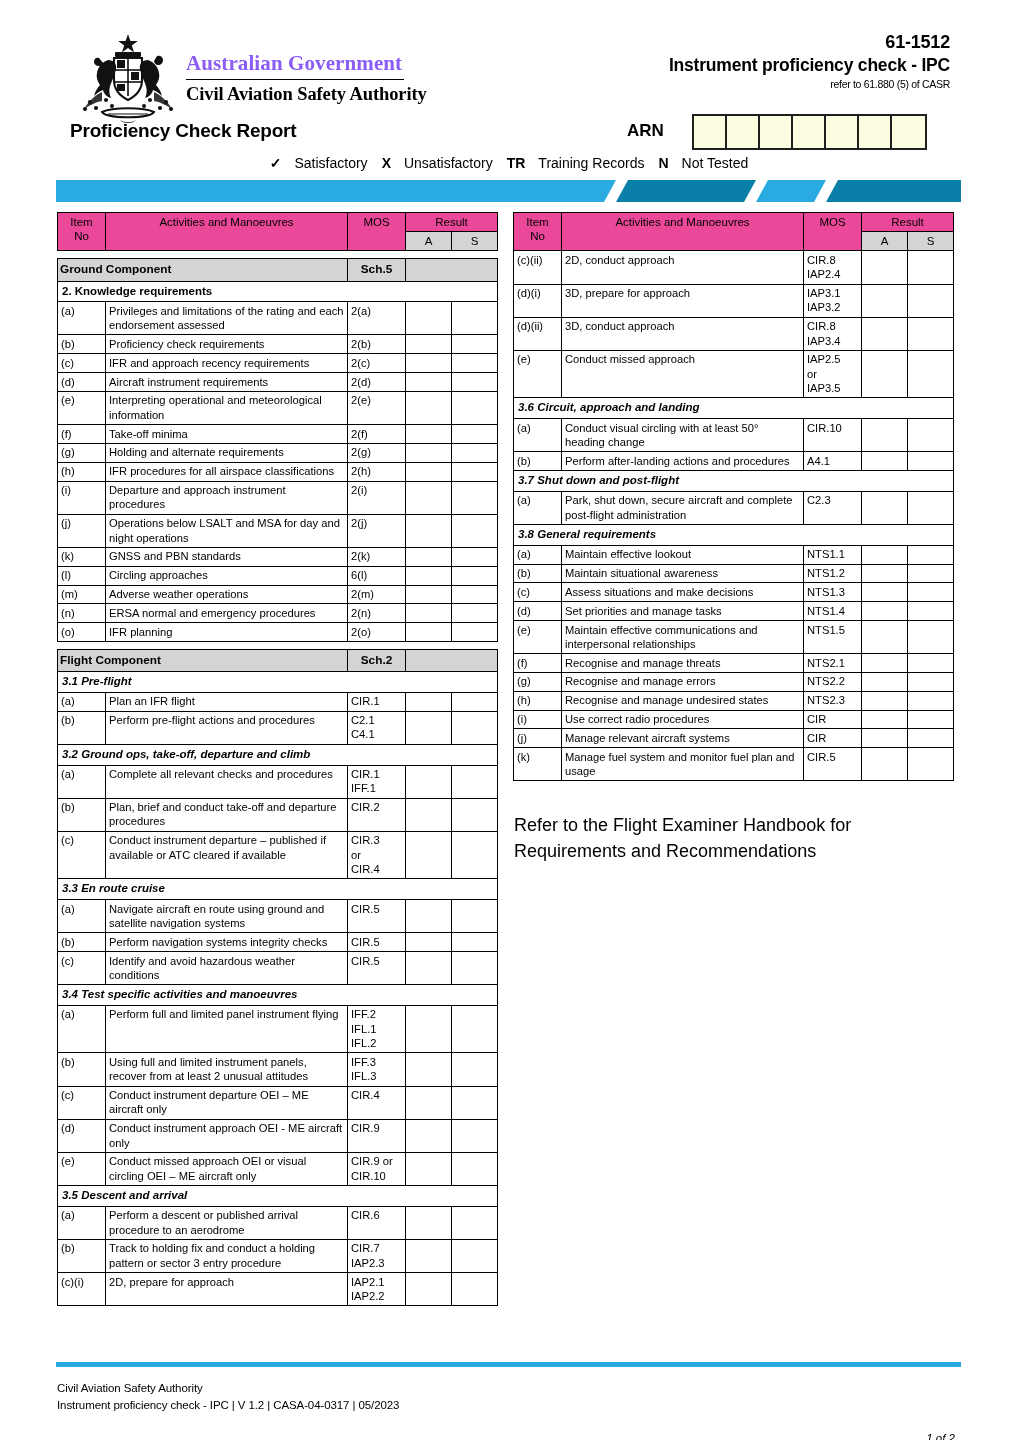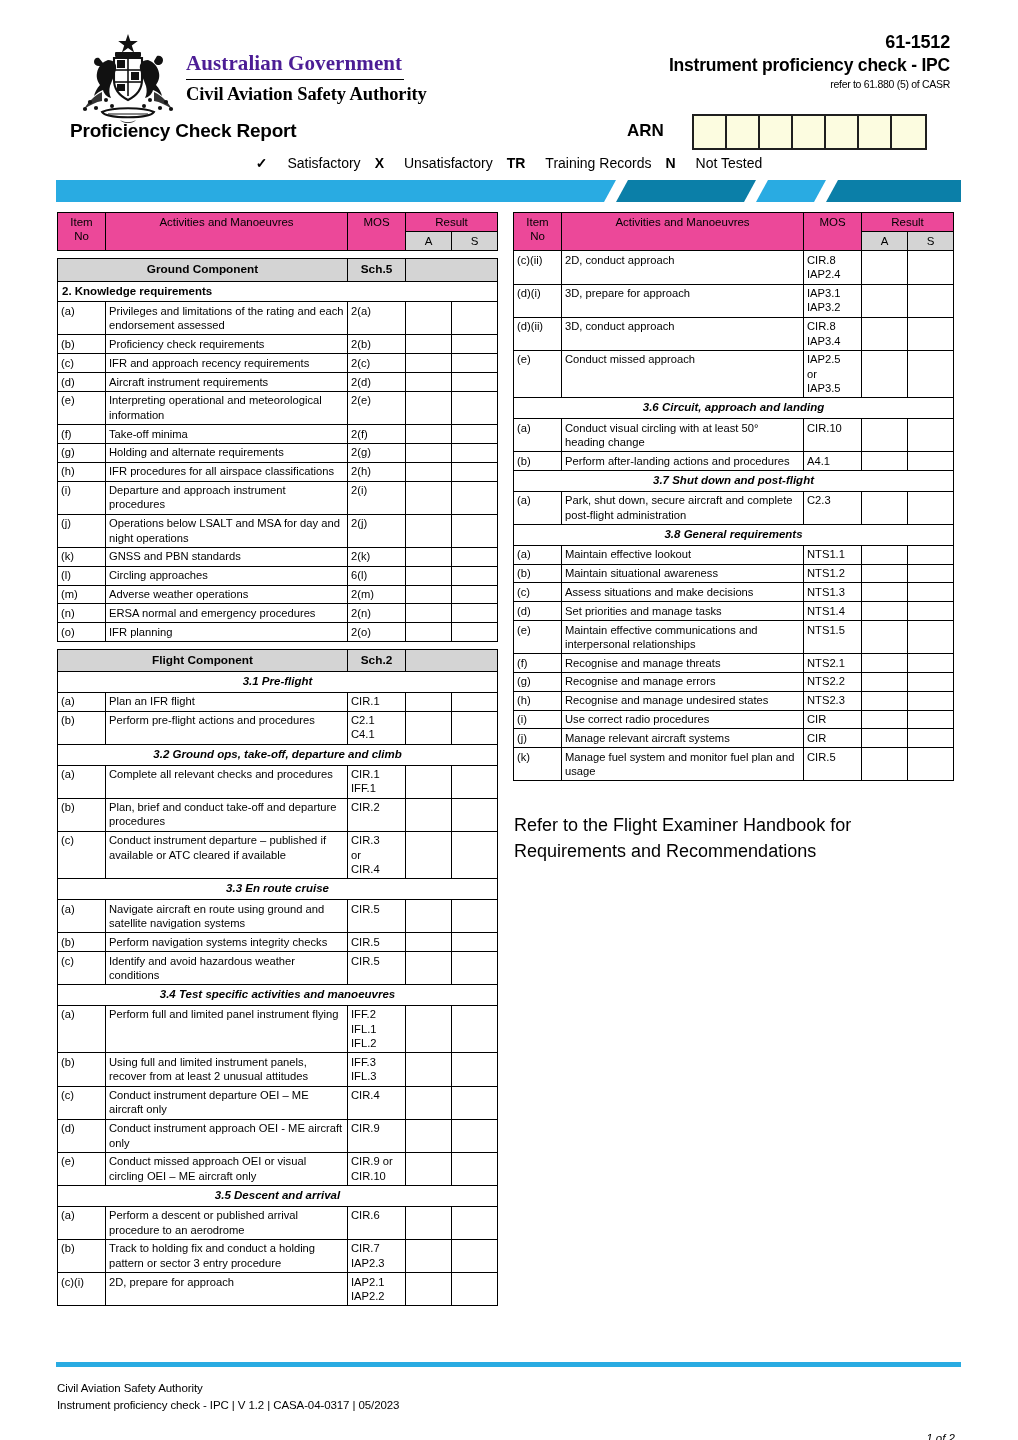--- a/index.html
+++ b/index.html
@@ -44,21 +44,21 @@
     left: 186px;
     top: 52px;
     width: 300px;
   }
   .govt-line1 {
     font-family: "Liberation Serif", serif;
     font-size: 21px;
     font-weight: bold;
     letter-spacing: 0.1px;
     line-height: 1.12;
-    color: #4c1d95;
+    color: #8b5cf6;
   }
   .govt-rule {
     width: 218px;
     height: 1.5px;
     background: #000;
     margin: 3px 0 4px 0;
   }
   .govt-line2 {
     font-family: "Liberation Serif", serif;
     font-size: 18.5px;
@@ -135,21 +135,21 @@
     top: 155px;
     width: 1018px;
     text-align: center;
     font-size: 14px;
   }
   .legend span.sym {
     font-weight: bold;
     margin-left: 14px;
   }
   .legend span.txt {
-    margin-left: 20px;
+    margin-left: 13px;
   }
   .legend span.first { margin-left: 0; }
 
   
   .banner {
     position: absolute;
     left: 56px;
     top: 180px;
     width: 905px;
     height: 22px;
@@ -200,21 +200,20 @@
   col.c-act    { width: 242px; }
   col.c-mos    { width: 58px; }
   col.c-a      { width: 46px; }
   col.c-s      { width: 46px; }
 
   
   tr.component td {
     background: #d4d4d4;
     font-weight: bold;
     font-size: 11.8px;
-    text-align: center;
     vertical-align: middle;
     padding: 3px 2px;
   }
   tr.component td.mos-cell {
     text-align: center;
   }
   tr.component td.blank-cell {
     background: #d4d4d4;
   }
 
@@ -225,21 +224,21 @@
     padding: 0;
     background: #fff;
   }
 
   
   tr.section td {
     font-weight: bold;
     font-size: 11.5px;
     padding: 2px 4px 3px 4px;
   }
-  tr.section td.italic { font-style: italic; text-align: center; }
+  tr.section td.italic { font-style: italic; }
 
   td.item { text-align: left; padding-left: 4px; }
   td.mos  { text-align: left; padding-left: 4px; }
   td.res  { }
 
   .mos-lines div { white-space: nowrap; }
 
   
   .note {
     position: absolute;

